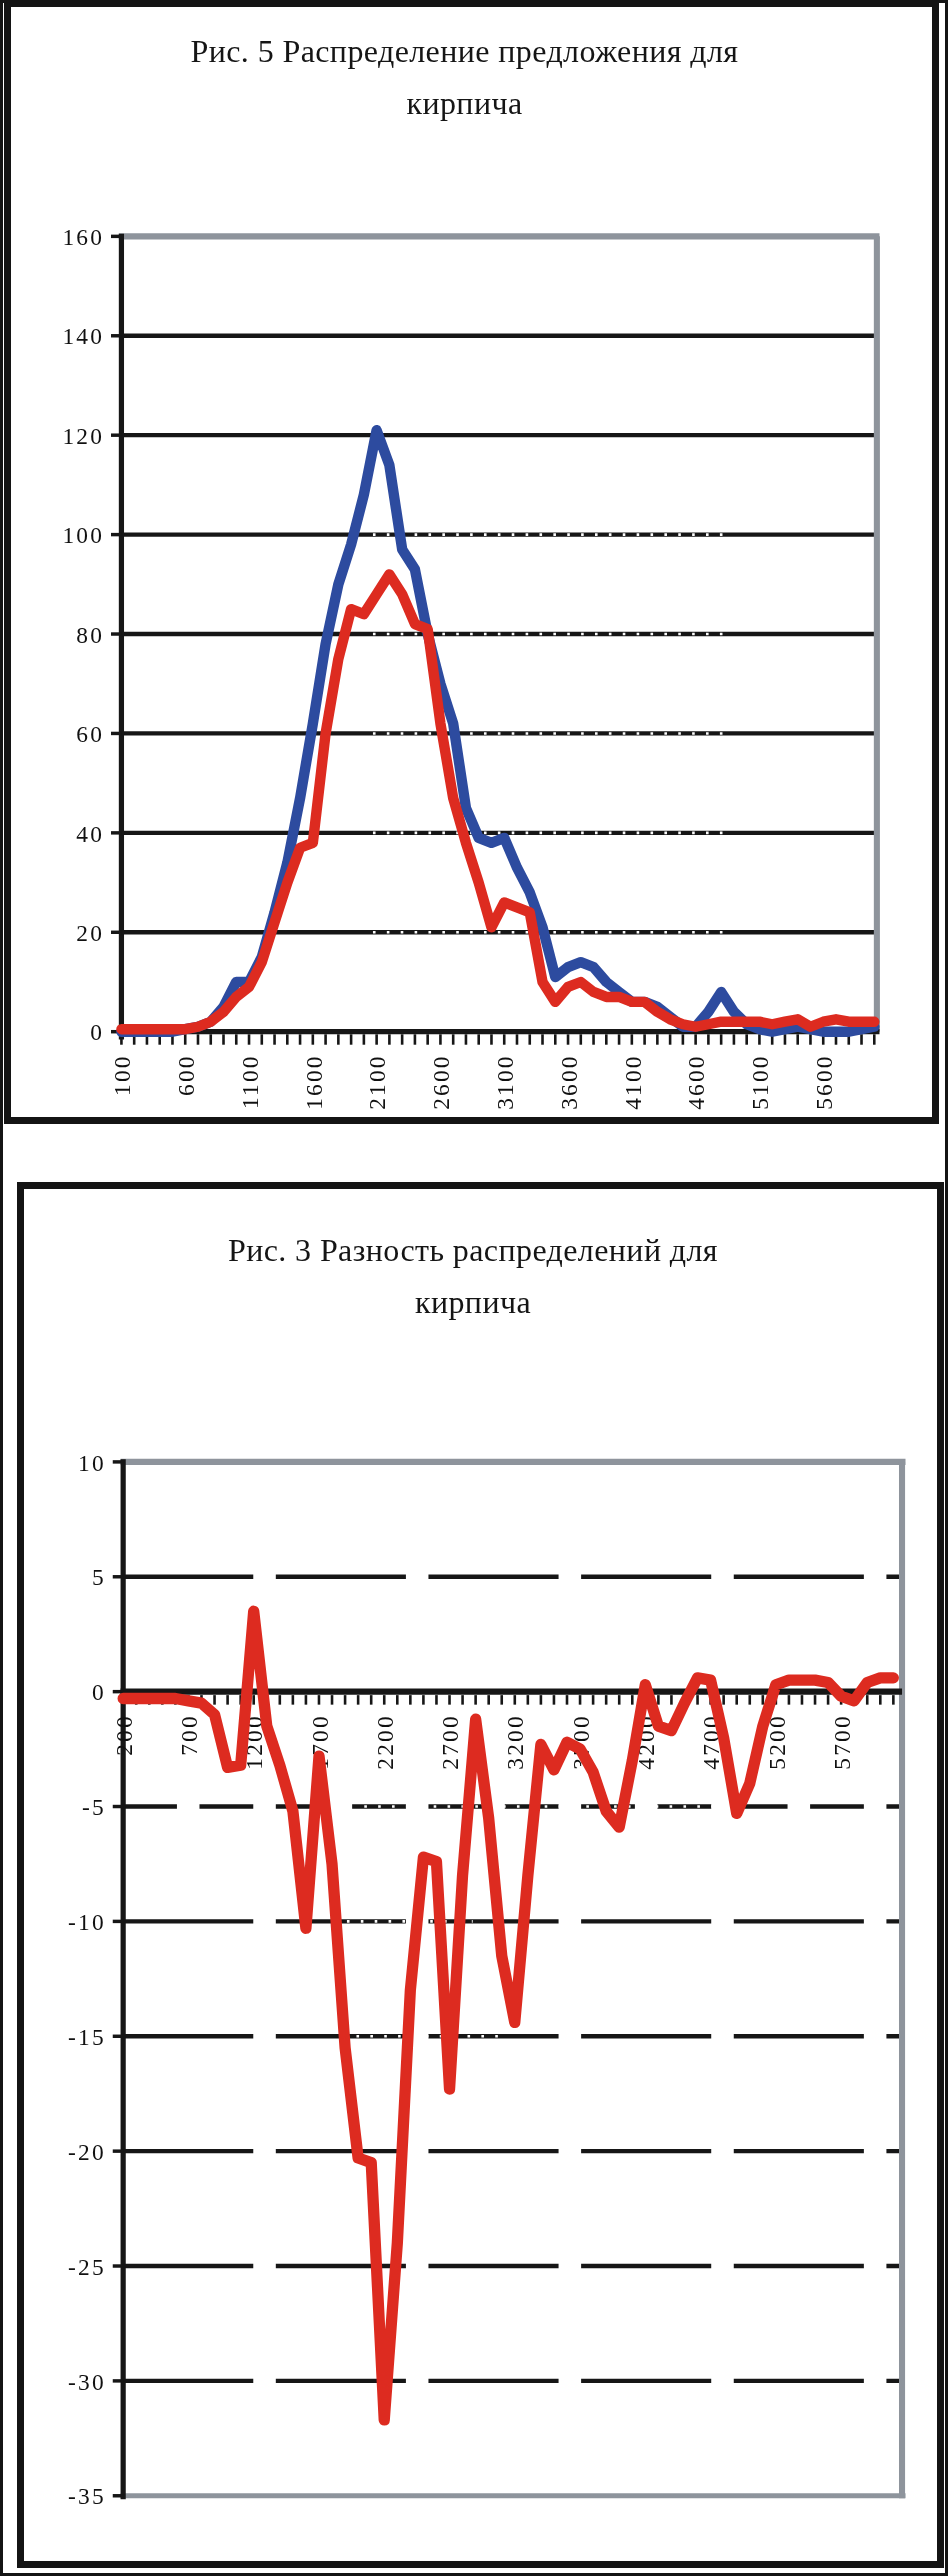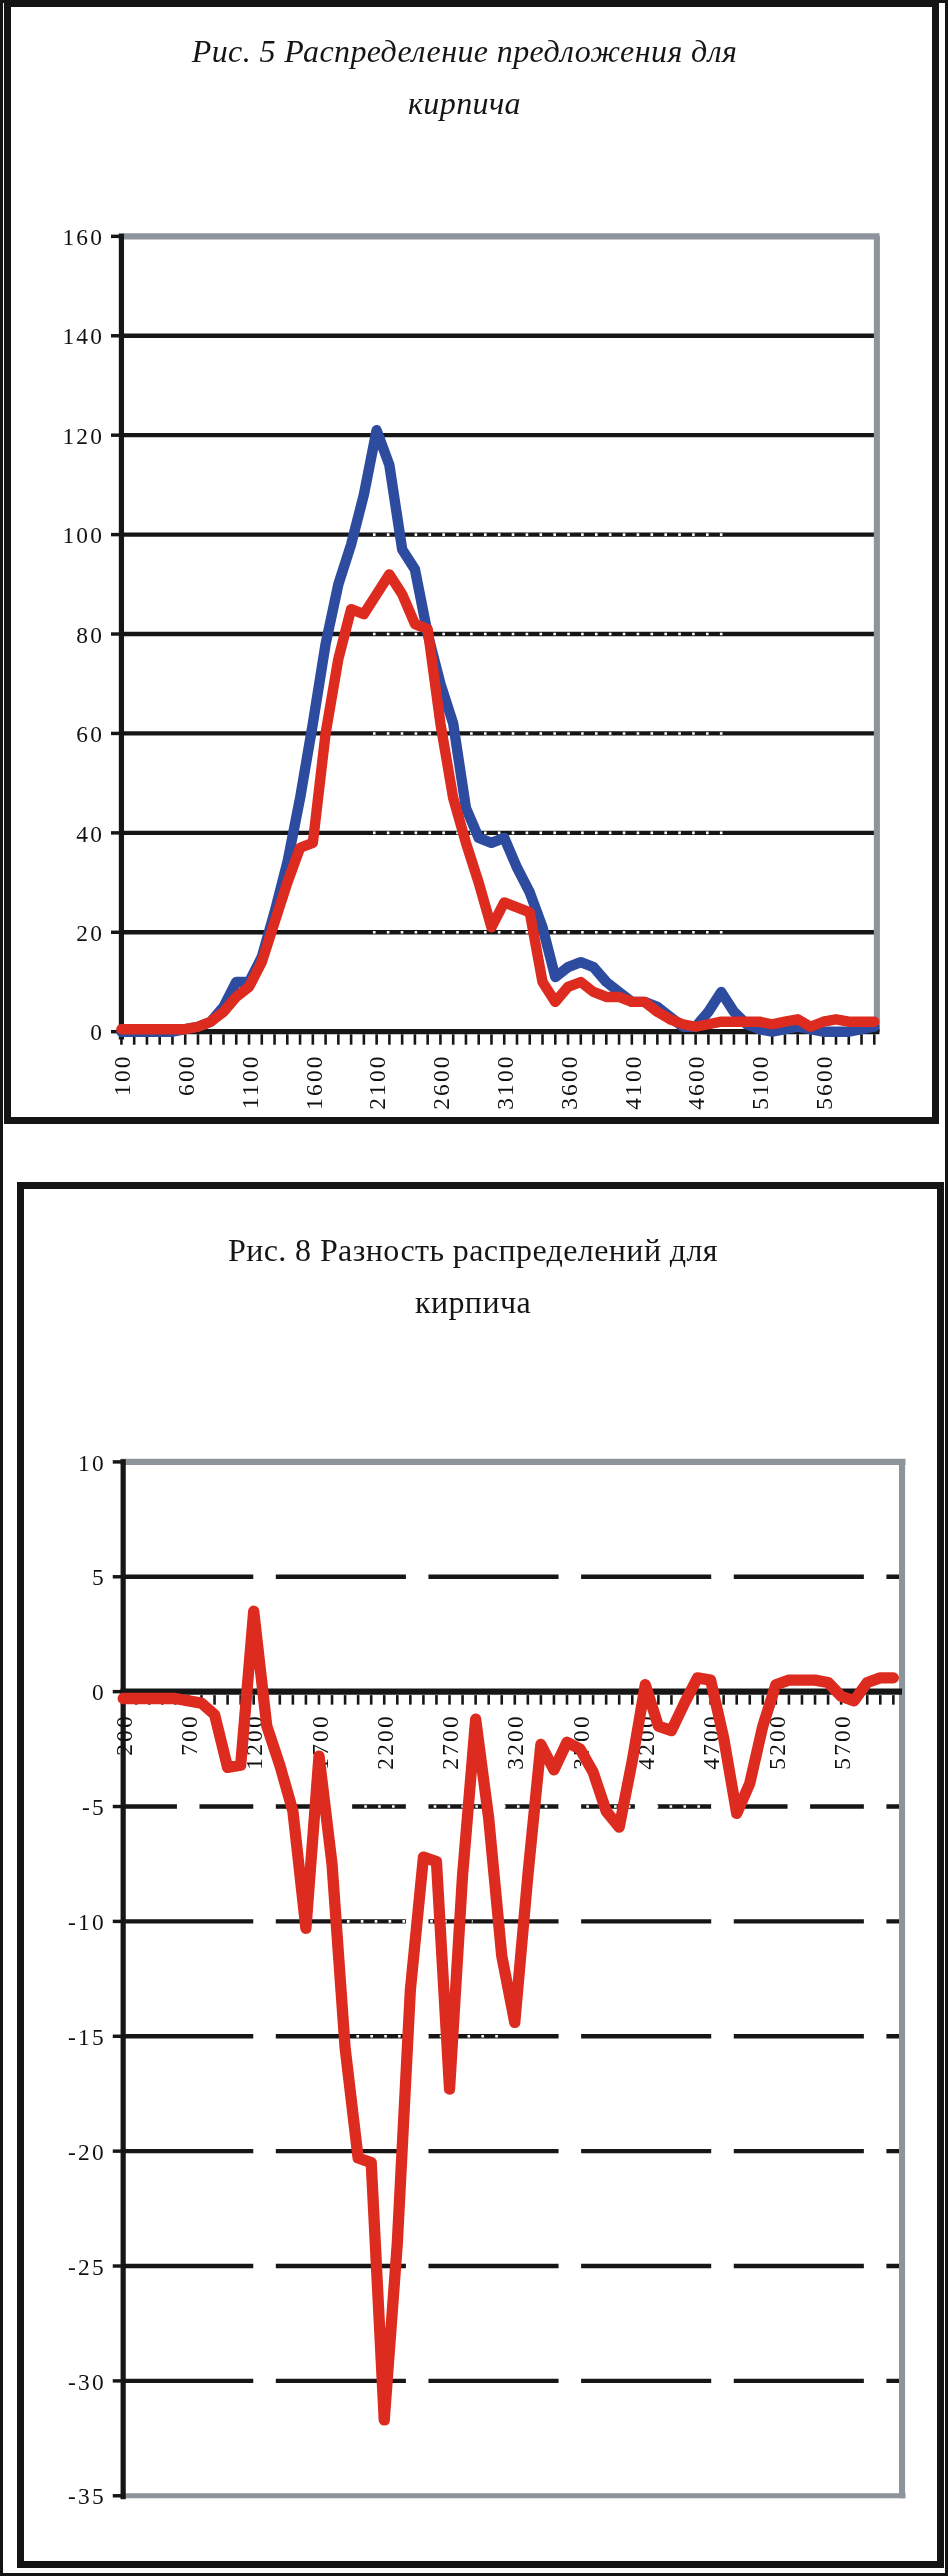--- a/index.html
+++ b/index.html
@@ -5,32 +5,32 @@
   html,body{margin:0;padding:0;background:#fff;}
   body{width:948px;height:2576px;position:relative;overflow:hidden;
        font-family:"Liberation Serif","DejaVu Serif",serif;color:#111;}
   .page-frame{position:absolute;left:0;top:0;width:948px;height:2576px;
        border:3.5px solid #141414;box-sizing:border-box;pointer-events:none;}
   .figure-box{position:absolute;background:#fff;border:7px solid #141414;box-sizing:border-box;}
   #fig1-box{left:3.5px;top:0px;width:935px;height:1124px;}
   #fig2-box{left:17.4px;top:1182px;width:927px;height:1386px;}
   .figure-title{position:absolute;text-align:center;font-size:32px;line-height:1.62;
        color:#151515;letter-spacing:0.4px;}
-  #fig1-title{left:161px;top:26px;width:607px;font-style:italic;}
+  #fig1-title{left:161px;top:26px;width:607px;}
   #fig2-title{left:178px;top:1225px;width:590px;}
   #chart-svg{position:absolute;left:0;top:0;}
 </style>
 </head>
 <body>
 
 <div class="figure-box" id="fig1-box"></div>
 <div class="figure-box" id="fig2-box"></div>
 
 <div class="figure-title" id="fig1-title">Рис. 5 Распределение предложения для кирпича</div>
-<div class="figure-title" id="fig2-title">Рис. 8 Разность распределений для кирпича</div>
+<div class="figure-title" id="fig2-title">Рис. 3 Разность распределений для кирпича</div>
 
 <svg id="chart-svg" width="948" height="2576" viewBox="0 0 1093 2969" xmlns="http://www.w3.org/2000/svg">
     <line x1="140" y1="1074.375" x2="1008" y2="1074.375" stroke="#161616" stroke-width="5"></line>
     <line x1="140" y1="959.75" x2="1008" y2="959.75" stroke="#161616" stroke-width="5"></line>
     <line x1="140" y1="845.125" x2="1008" y2="845.125" stroke="#161616" stroke-width="5"></line>
     <line x1="140" y1="730.5" x2="1008" y2="730.5" stroke="#161616" stroke-width="5"></line>
     <line x1="140" y1="615.875" x2="1008" y2="615.875" stroke="#161616" stroke-width="5"></line>
     <line x1="140" y1="501.25" x2="1008" y2="501.25" stroke="#161616" stroke-width="5"></line>
     <line x1="140" y1="386.625" x2="1008" y2="386.625" stroke="#161616" stroke-width="5"></line>
     <line x1="430" y1="1074.375" x2="840" y2="1074.375" stroke="#ffffff" stroke-width="3" stroke-dasharray="3 13"></line>

